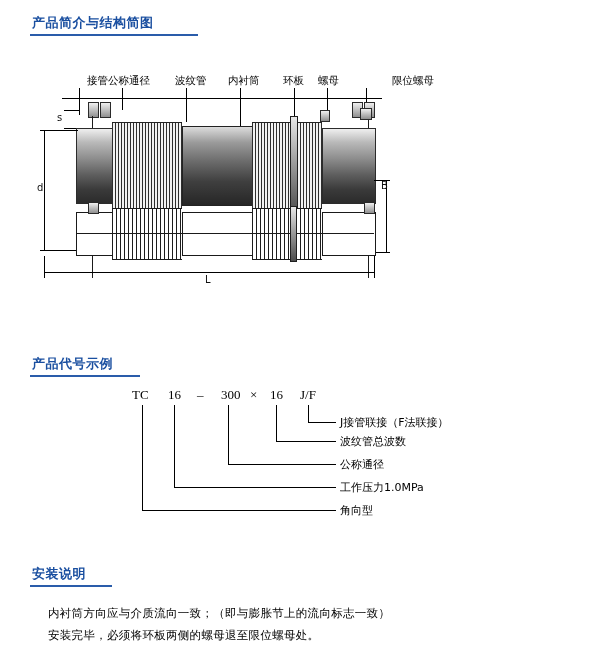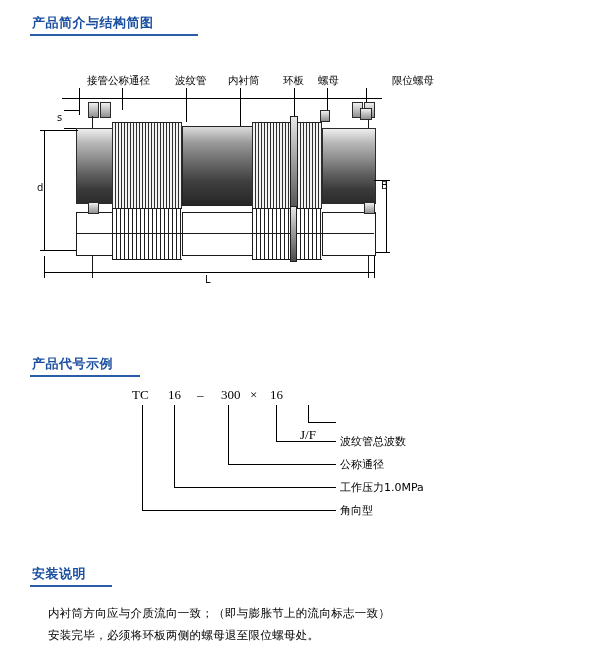--- a/index.html
+++ b/index.html
@@ -191,34 +191,35 @@
 <div class="section-title" style="left:32px; top:355px;">产品代号示例</div>
 <div class="underline" style="left:30px; top:375px; width:110px;"></div>
 
 <div id="fig2">
   <div class="code-seg" style="left:132px; top:12px;">TC</div>
   <div class="code-seg" style="left:168px; top:12px;">16</div>
   <div class="code-seg" style="left:197px; top:12px;">–</div>
   <div class="code-seg" style="left:221px; top:12px;">300</div>
   <div class="code-seg" style="left:250px; top:12px;">×</div>
   <div class="code-seg" style="left:270px; top:12px;">16</div>
-  <div class="code-seg" style="left:300px; top:12px;margin-top:40px;">J/F</div>
+  <div class="code-seg" style="left:300px; top:12px;">J/F</div>
 
   <div class="vline" style="left:142px; top:30px; height:105px;"></div>
   <div class="vline" style="left:174px; top:30px; height:82px;"></div>
   <div class="vline" style="left:228px; top:30px; height:59px;"></div>
   <div class="vline" style="left:276px; top:30px; height:36px;"></div>
   <div class="vline" style="left:308px; top:30px; height:17px;"></div>
 
   <div class="hline2" style="left:308px; top:47px; width:28px;"></div>
   <div class="hline2" style="left:276px; top:66px; width:60px;"></div>
   <div class="hline2" style="left:228px; top:89px; width:108px;"></div>
   <div class="hline2" style="left:174px; top:112px; width:162px;"></div>
   <div class="hline2" style="left:142px; top:135px; width:194px;"></div>
 
+  <div class="code-desc" style="left:340px; top:40px;">J接管联接（F法联接）</div>
   <div class="code-desc" style="left:340px; top:59px;">波纹管总波数</div>
   <div class="code-desc" style="left:340px; top:82px;">公称通径</div>
   <div class="code-desc" style="left:340px; top:105px;text-align:right;">工作压力1.0MPa</div>
   <div class="code-desc" style="left:340px; top:128px;">角向型</div>
 </div>
 
 <div class="section-title" style="left:32px; top:565px;">安装说明</div>
 <div class="underline" style="left:30px; top:585px; width:82px;"></div>
 
 <div id="note">

